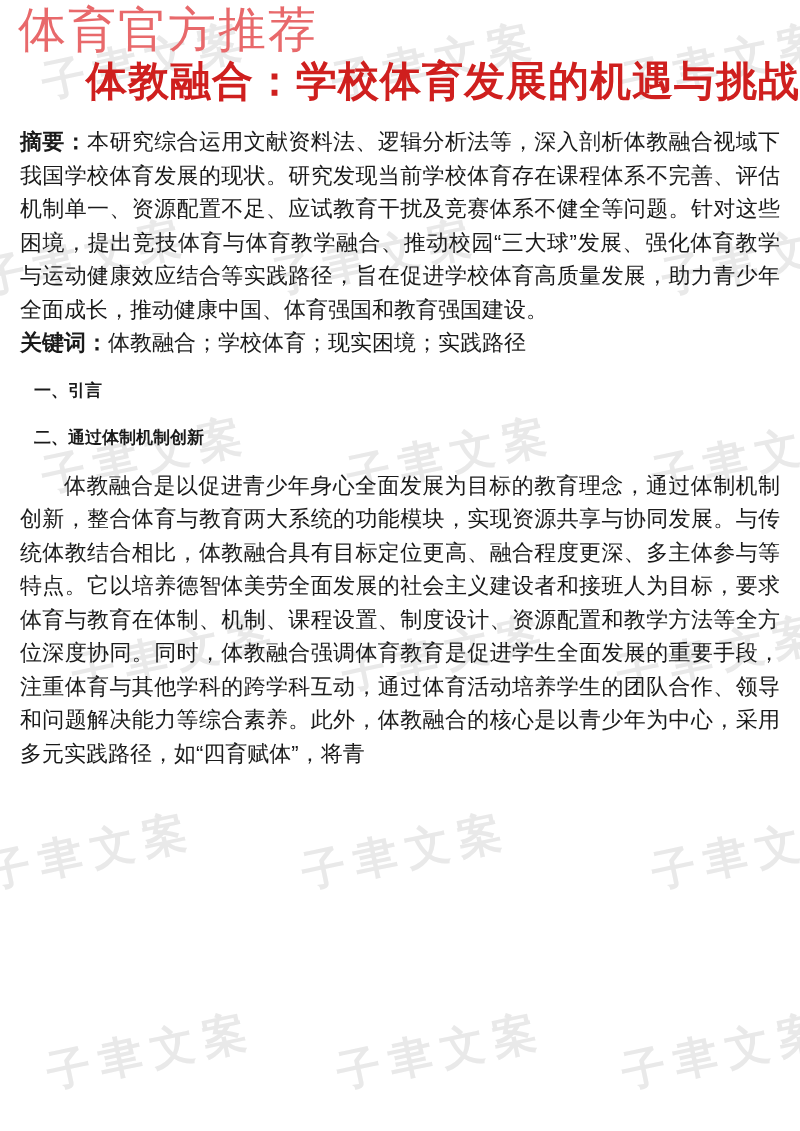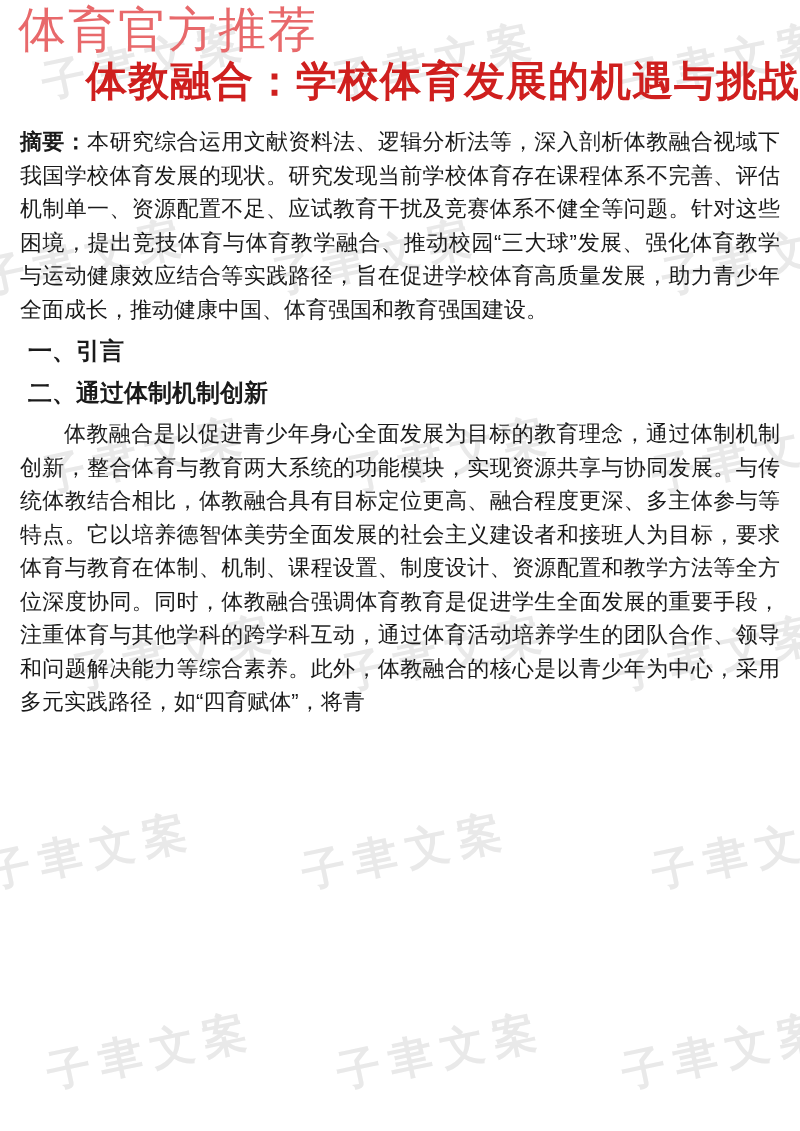--- a/index.html
+++ b/index.html
@@ -77,22 +77,22 @@
     padding: 0 20px;
     font-size: 22px;
     line-height: 33.5px;
     color: #1a1a1a;
     text-align: justify;
   }
   .content p {
     margin: 0;
   }
   .content h2 {
-    margin: 8px;
-    font-size: 24px;
+    margin: 14px;
+    font-size: 17px;
     line-height: 33.5px;
     font-weight: bold;
     color: #1a1a1a;
     text-align: left;
   }
   .para-indent {
     text-indent: 2em;
   }
   .inline-label {
     font-weight: bold;
@@ -126,20 +126,21 @@
 
   <header class="header">
     <div class="promo">体育官方推荐</div>
     <h1 class="title">体教融合：学校体育发展的机遇与挑战</h1>
   </header>
 
   <main class="content">
 
     <p><span class="inline-label">摘要：</span><span>本研究综合运用文献资料法、逻辑分析法等，深入剖析体教融合视域下我国学校体育发展的现状。研究发现当前学校体育存在课程体系不完善、评估机制单一、资源配置不足、应试教育干扰及竞赛体系不健全等问题。针对这些困境，提出竞技体育与体育教学融合、推动校园“三大球”发展、强化体育教学与运动健康效应结合等实践路径，旨在促进学校体育高质量发展，助力青少年全面成长，推动健康中国、体育强国和教育强国建设。</span></p>
 
+    <p><span class="inline-label">关键词：</span><span>体教融合；学校体育；现实困境；实践路径</span></p>
 
     <h2>一、引言</h2>
 
     <h2>二、通过体制机制创新</h2>
     <p class="para-indent">体教融合是以促进青少年身心全面发展为目标的教育理念，通过体制机制创新，整合体育与教育两大系统的功能模块，实现资源共享与协同发展。与传统体教结合相比，体教融合具有目标定位更高、融合程度更深、多主体参与等特点。它以培养德智体美劳全面发展的社会主义建设者和接班人为目标，要求体育与教育在体制、机制、课程设置、制度设计、资源配置和教学方法等全方位深度协同。同时，体教融合强调体育教育是促进学生全面发展的重要手段，注重体育与其他学科的跨学科互动，通过体育活动培养学生的团队合作、领导和问题解决能力等综合素养。此外，体教融合的核心是以青少年为中心，采用多元实践路径，如“四育赋体”，将青</p>
 
   </main>
 </div>
 
 </body></html>

